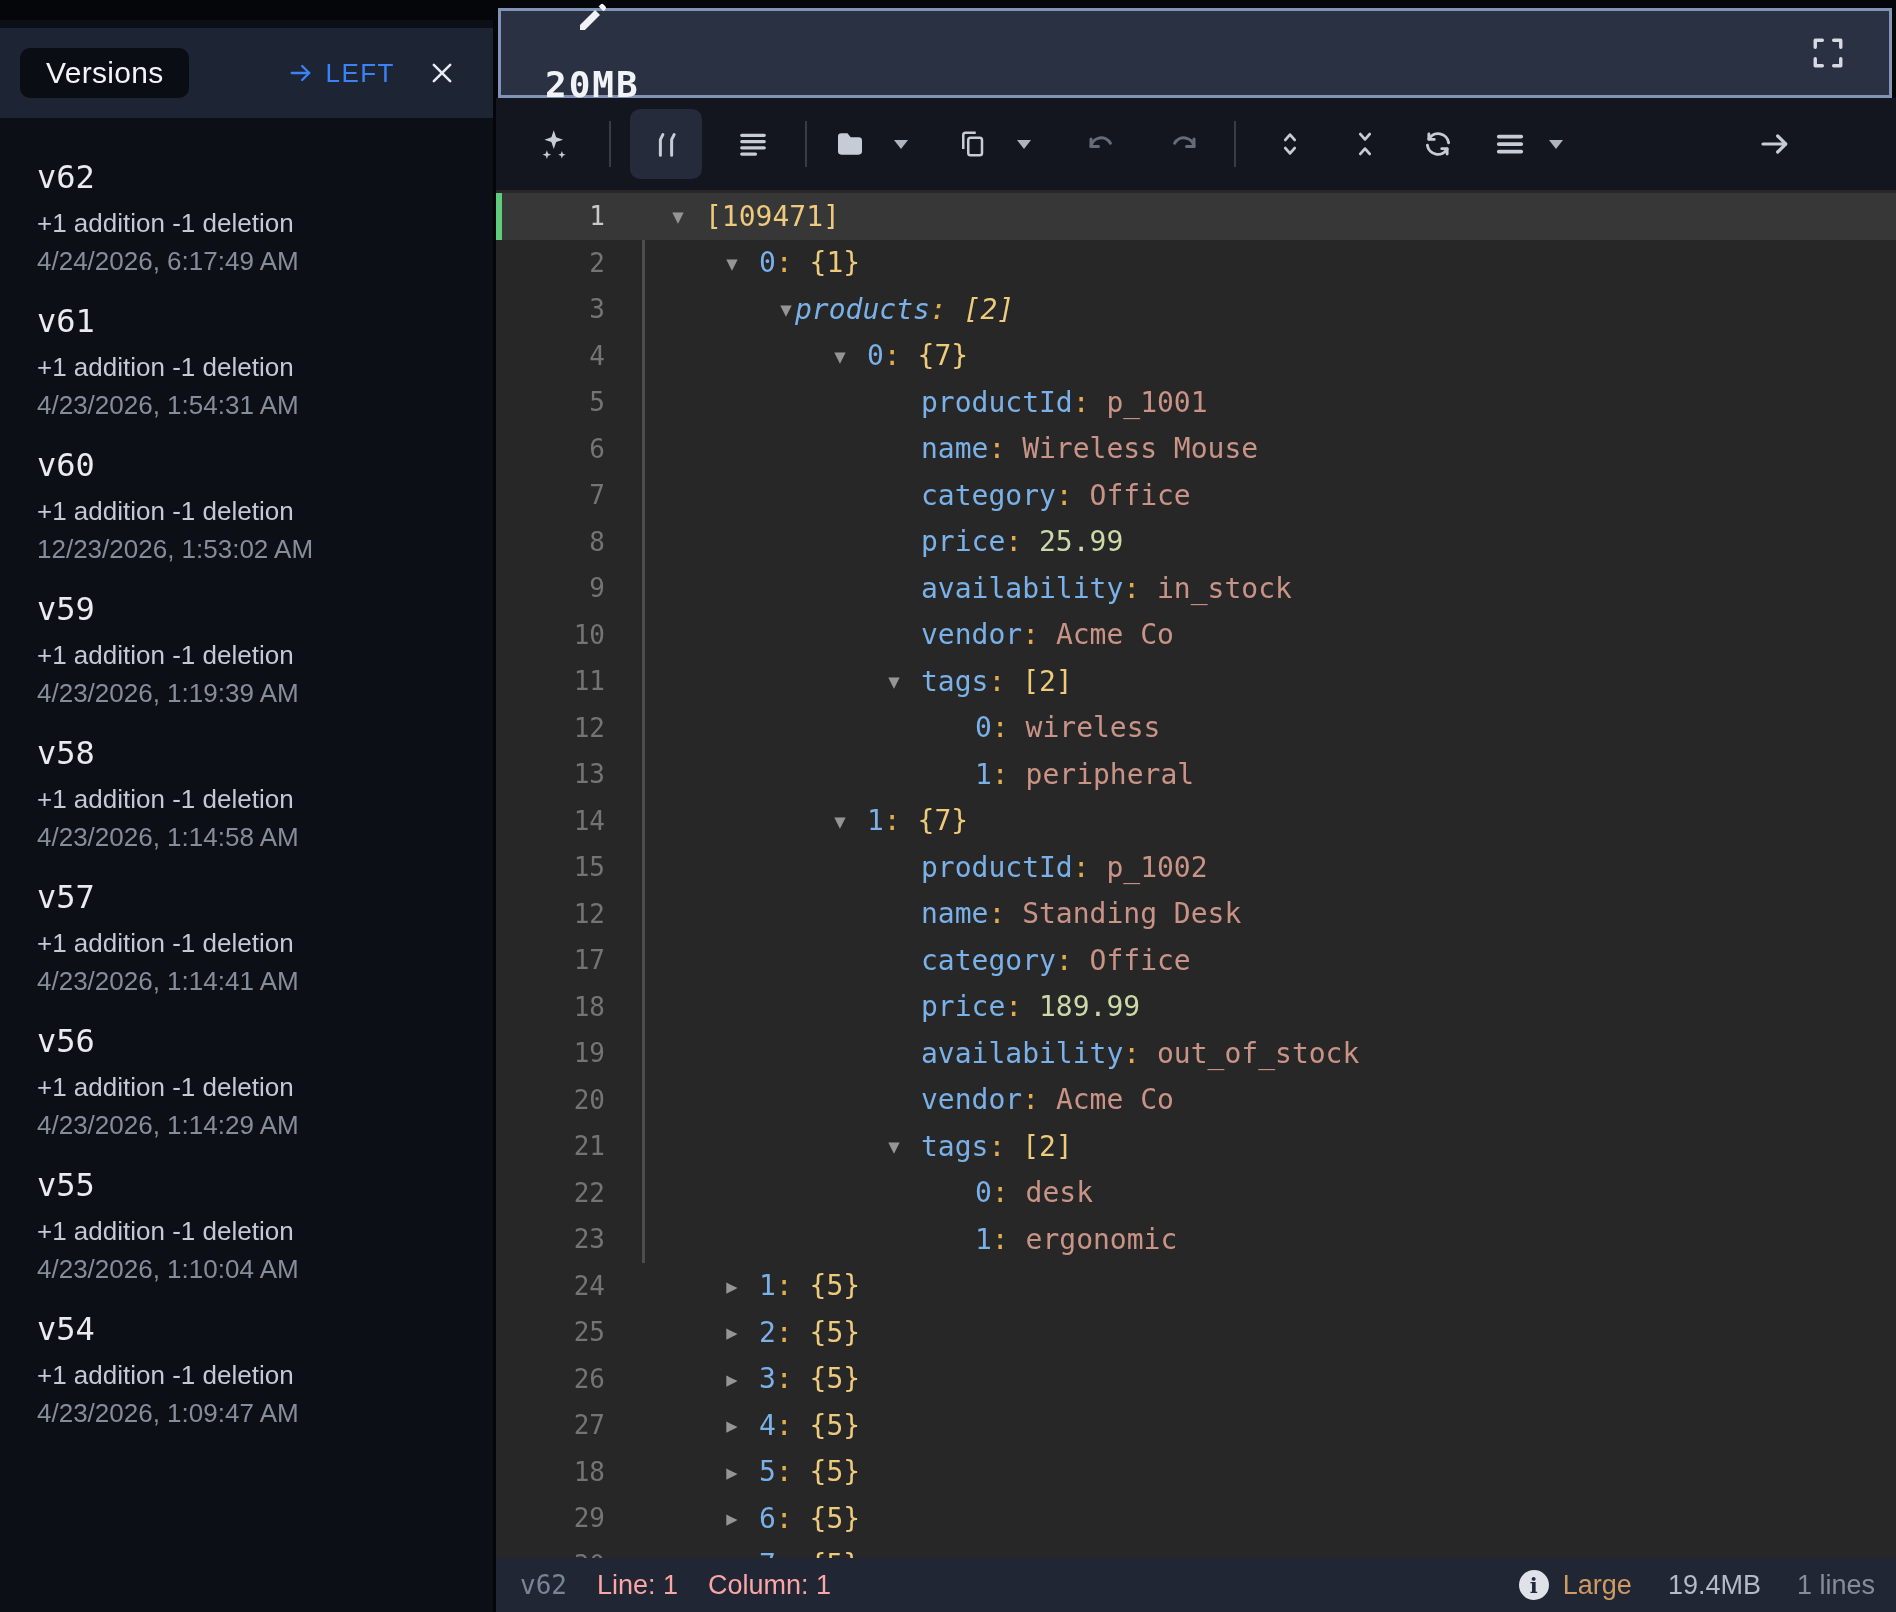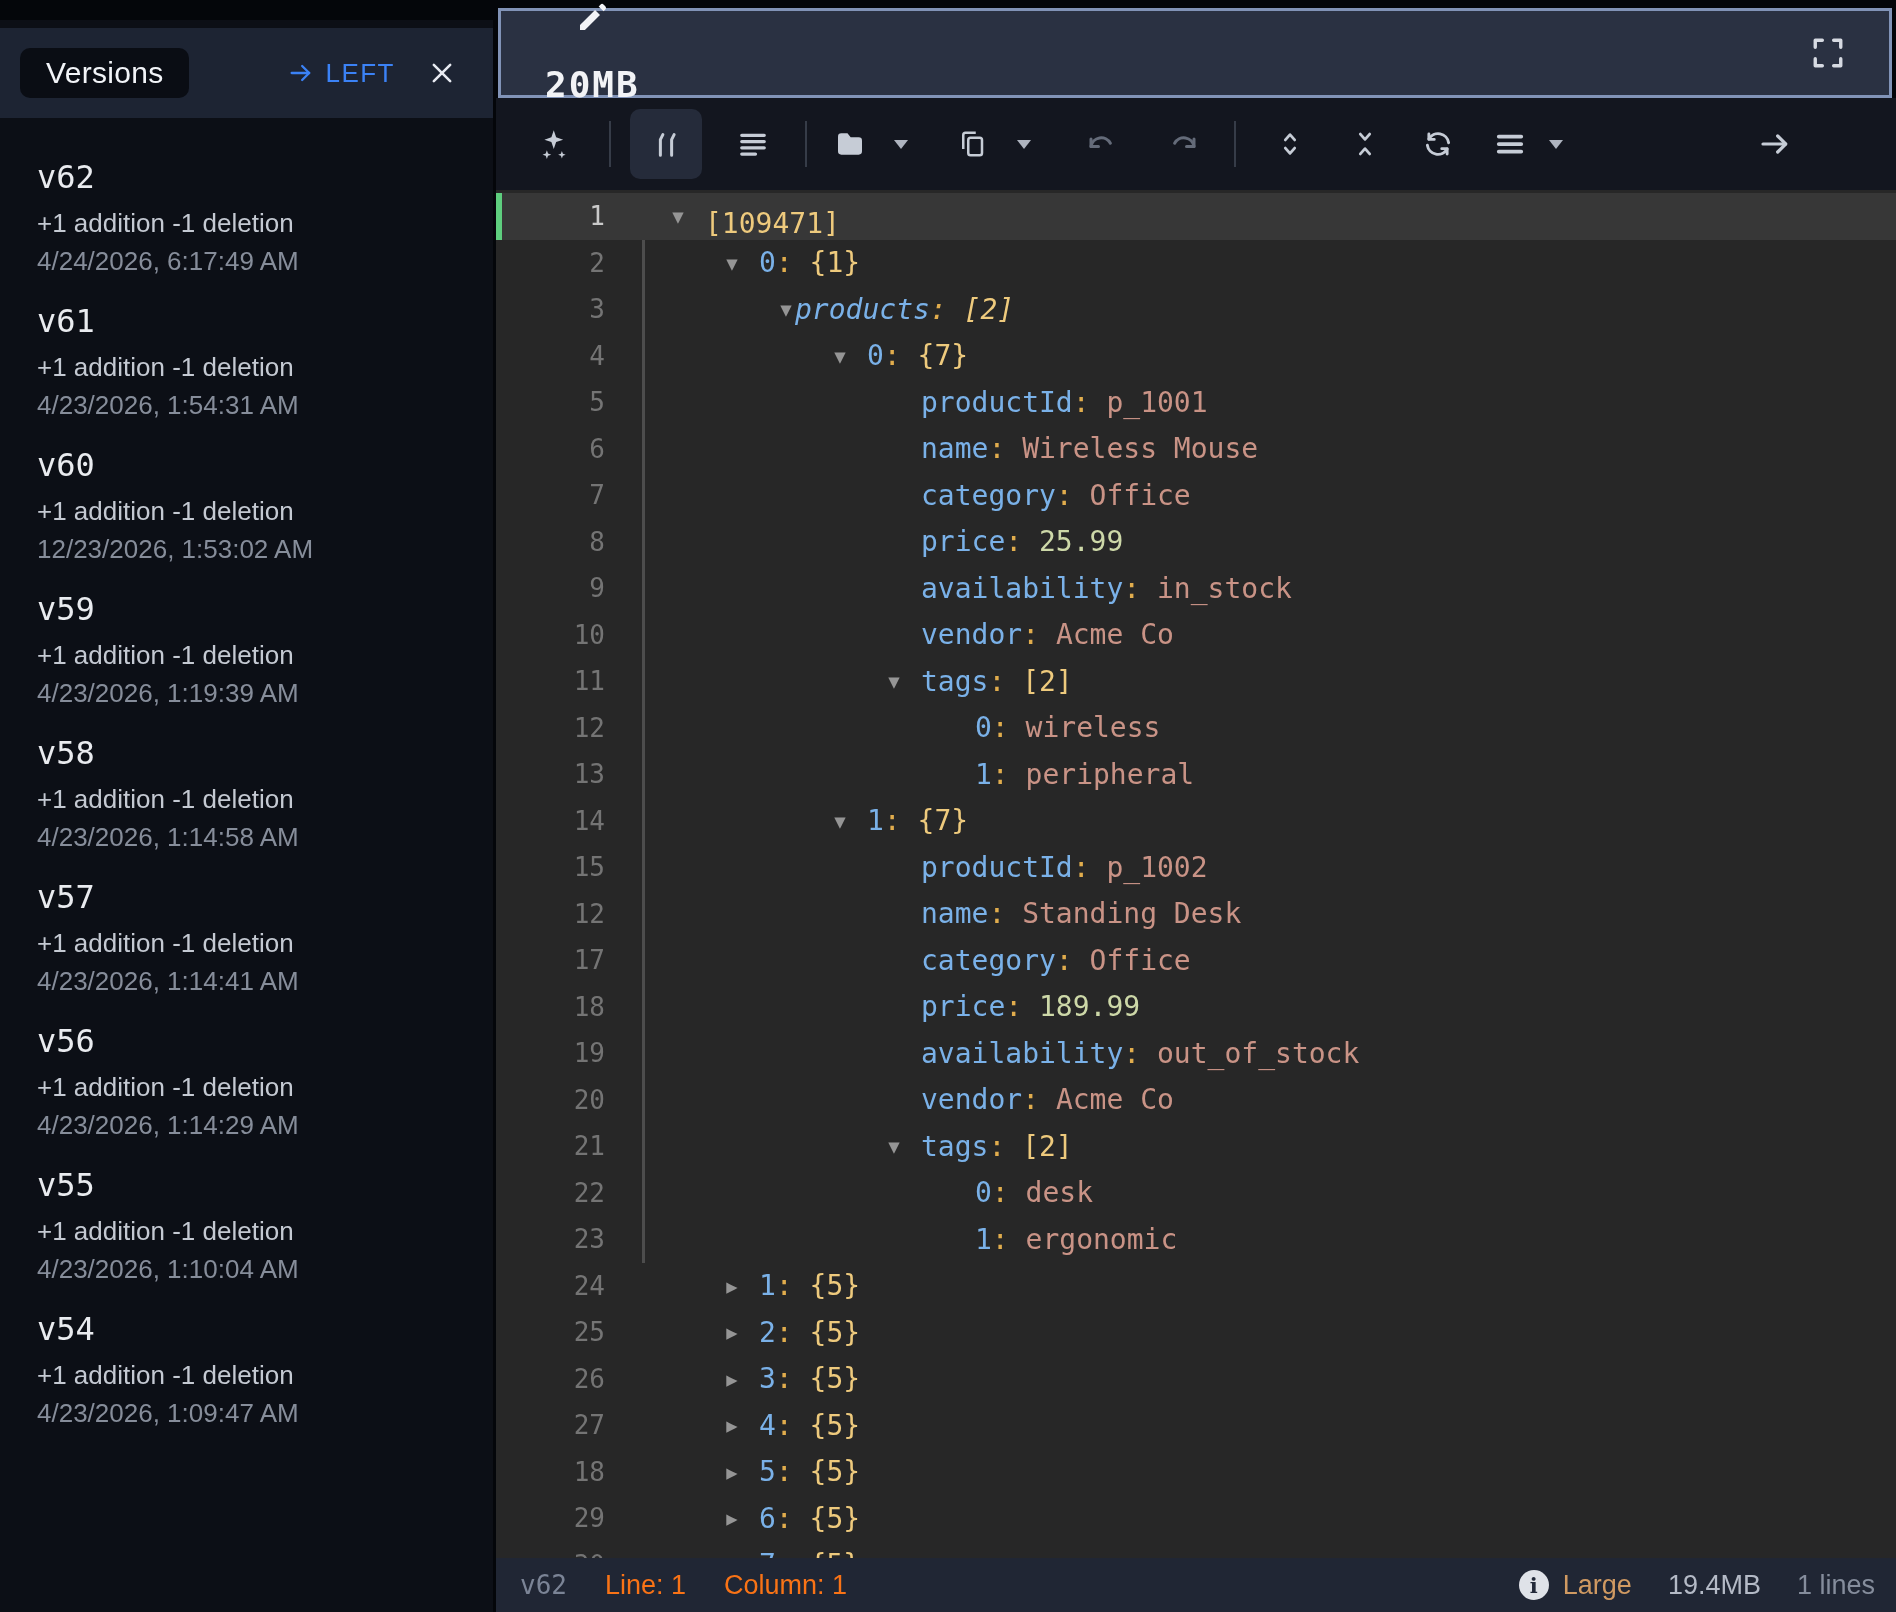--- a/index.html
+++ b/index.html
@@ -62,21 +62,21 @@
   .jcolon { color:#e1ad4d; }
   .jval-s { color:#c99386; }
   .jval-n { color:#cdd8a8; }
   .jval-y { color:#eeca7d; }
   .indent-guide { position:absolute; left:146px; top:49.5px; width:3px; height:1023px; background:#4d4d4d; }
 
   
   .statusbar { position:absolute; left:0; top:1558px; width:1400px; height:54px; background:#202634;
     display:flex; align-items:center; font-size:27px; }
   .sb-version { margin-left:24px; color:#7b8496; font-family:"DejaVu Sans Mono", monospace; font-size:26px; }
-  .sb-pos { margin-left:38px; color:#f97316; }
+  .sb-pos { margin-left:30px; color:#fca5a5; }
   .sb-right { margin-left:auto; display:flex; align-items:center; margin-right:21px; gap:36px; }
   .info-badge { display:flex; align-items:center; gap:14px; }
   .info-icon { width:30px; height:30px; border-radius:50%; background:#dfe2e8; color:#232a3a;
     font-family:"DejaVu Serif", serif; font-weight:bold; font-size:21px;
     display:flex; align-items:center; justify-content:center; }
   .sb-large { color:#d09a62; }
   .sb-size { color:#b4bac6; }
   .sb-lines { color:#858d9c; }
 
   svg { display:block; }
@@ -276,21 +276,21 @@
           </svg>
       </div>
     </div>
 
     <div class="tree">
       <div class="indent-guide"></div>
       <div class="rows">
           <div class="row active">
             <div class="gutter">1</div>
             <span class="arrow" style="left: 165px;">▼</span>
-            <span class="node" style="left: 209px; align-items: flex-end;"><span class="jval-y">[109471]</span></span>
+            <span class="node" style="left: 209px;"><span class="jval-y">[109471]</span></span>
           </div>
           <div class="row">
             <div class="gutter">2</div>
             <span class="arrow" style="left: 219px;">▼</span>
             <span class="node" style="left: 263px;"><span class="jkey">0</span><span class="jcolon">: </span><span class="jval-y">{1}</span></span>
           </div>
           <div class="row">
             <div class="gutter">3</div>
             <span class="arrow" style="left: 273px;">▼</span>
             <span class="node" style="left: 299px; font-style: italic;"><span class="jkey">products</span><span class="jcolon">: </span><span class="jval-y">[2]</span></span>

